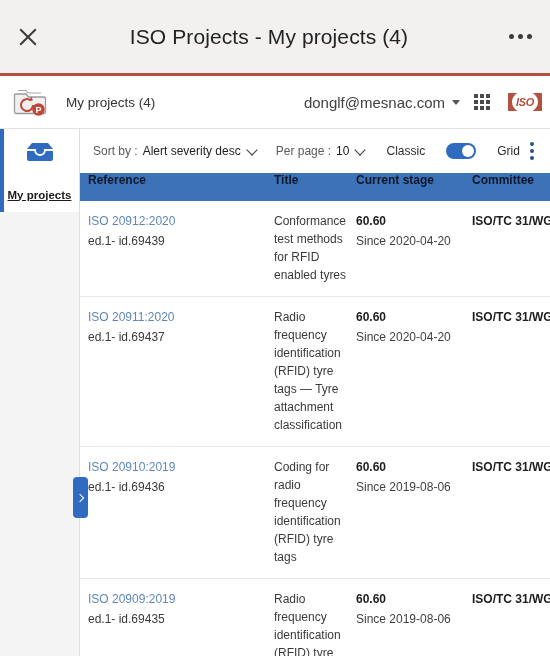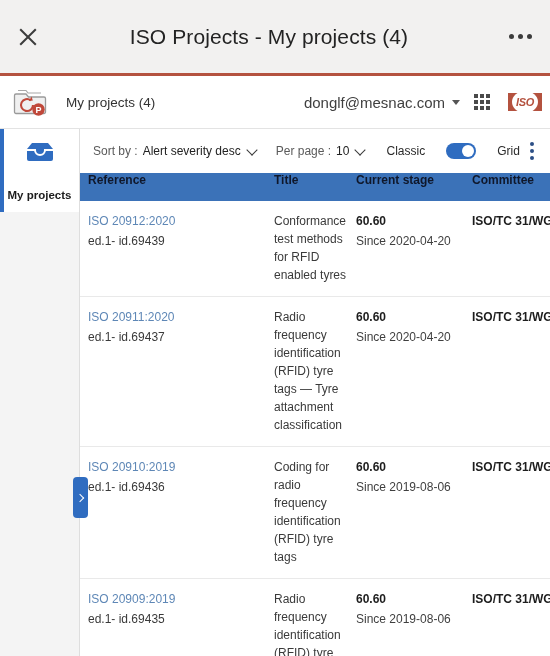--- a/index.html
+++ b/index.html
@@ -179,20 +179,21 @@
     height: 83px;
     display: flex;
     flex-direction: column;
     align-items: center;
     justify-content: center;
     gap: 24px;
     cursor: pointer;
     position: relative;
     font-size: 11.5px;
     color: #6d6d6d;
+    text-decoration: underline;
   }
   .side-item.active {
     background: #ffffff;
     color: #1c1c1c;
     font-weight: bold;
   }
   .side-item.active::before {
     content: "";
     position: absolute;
     left: 0; top: 0; bottom: 0;

